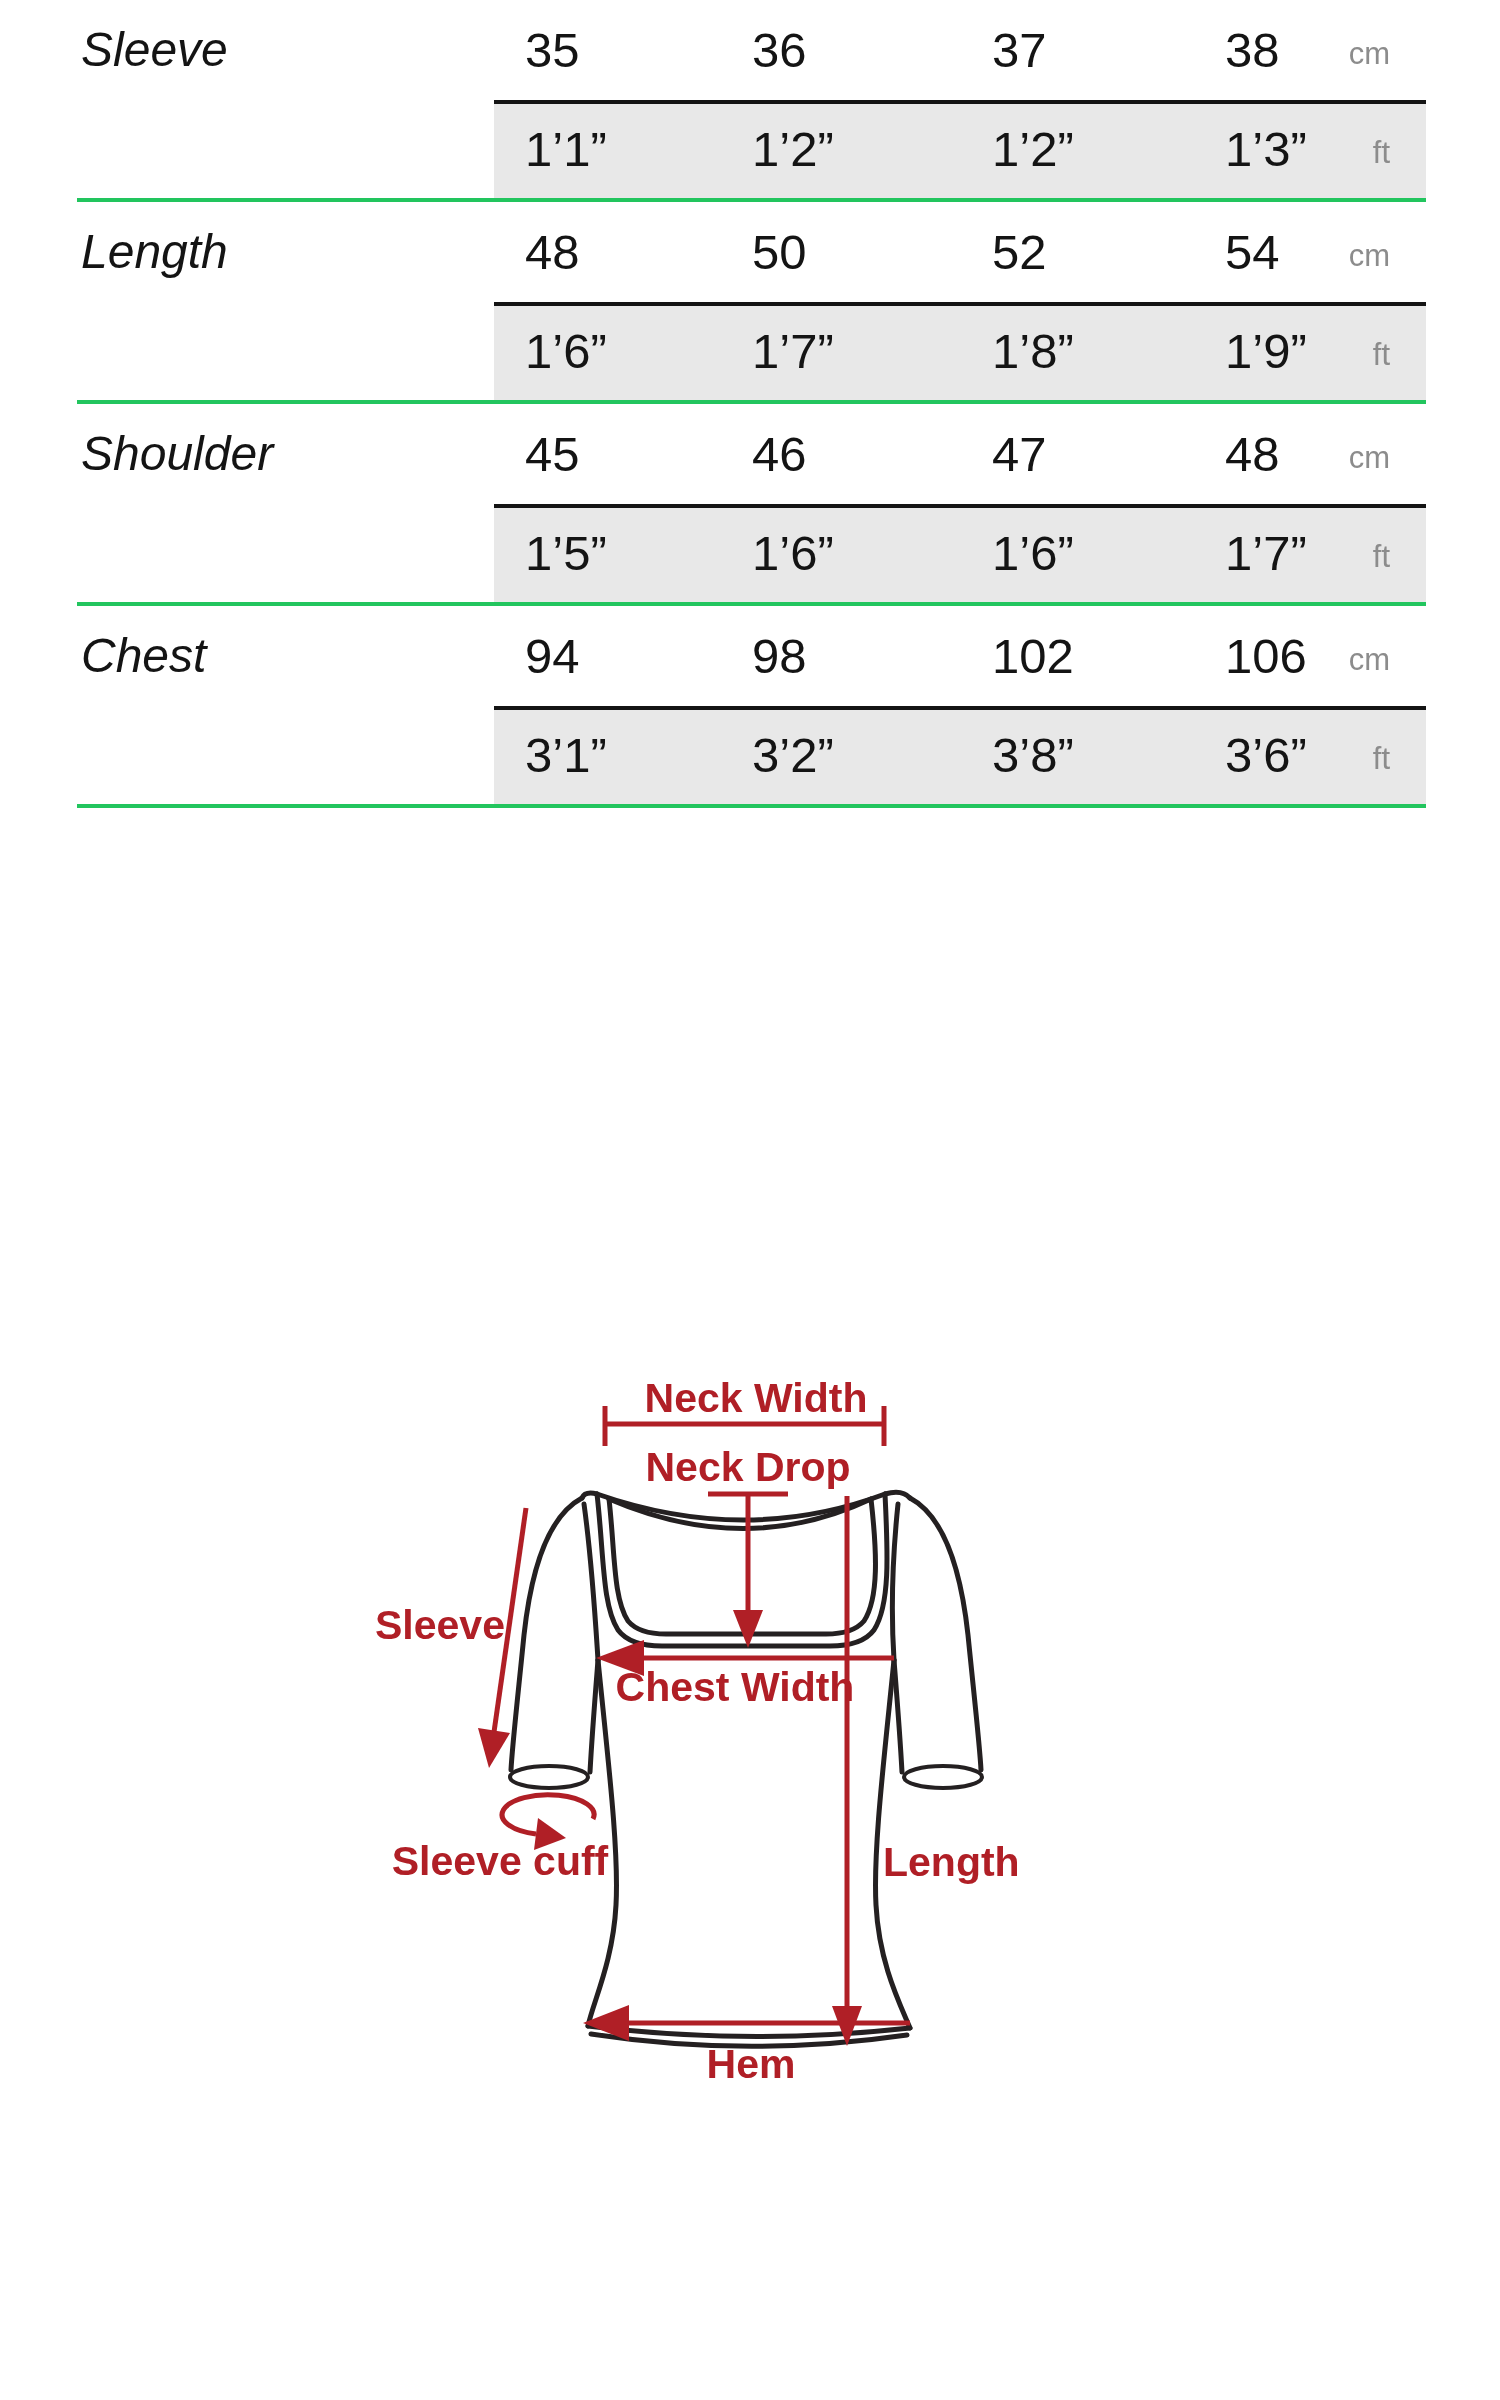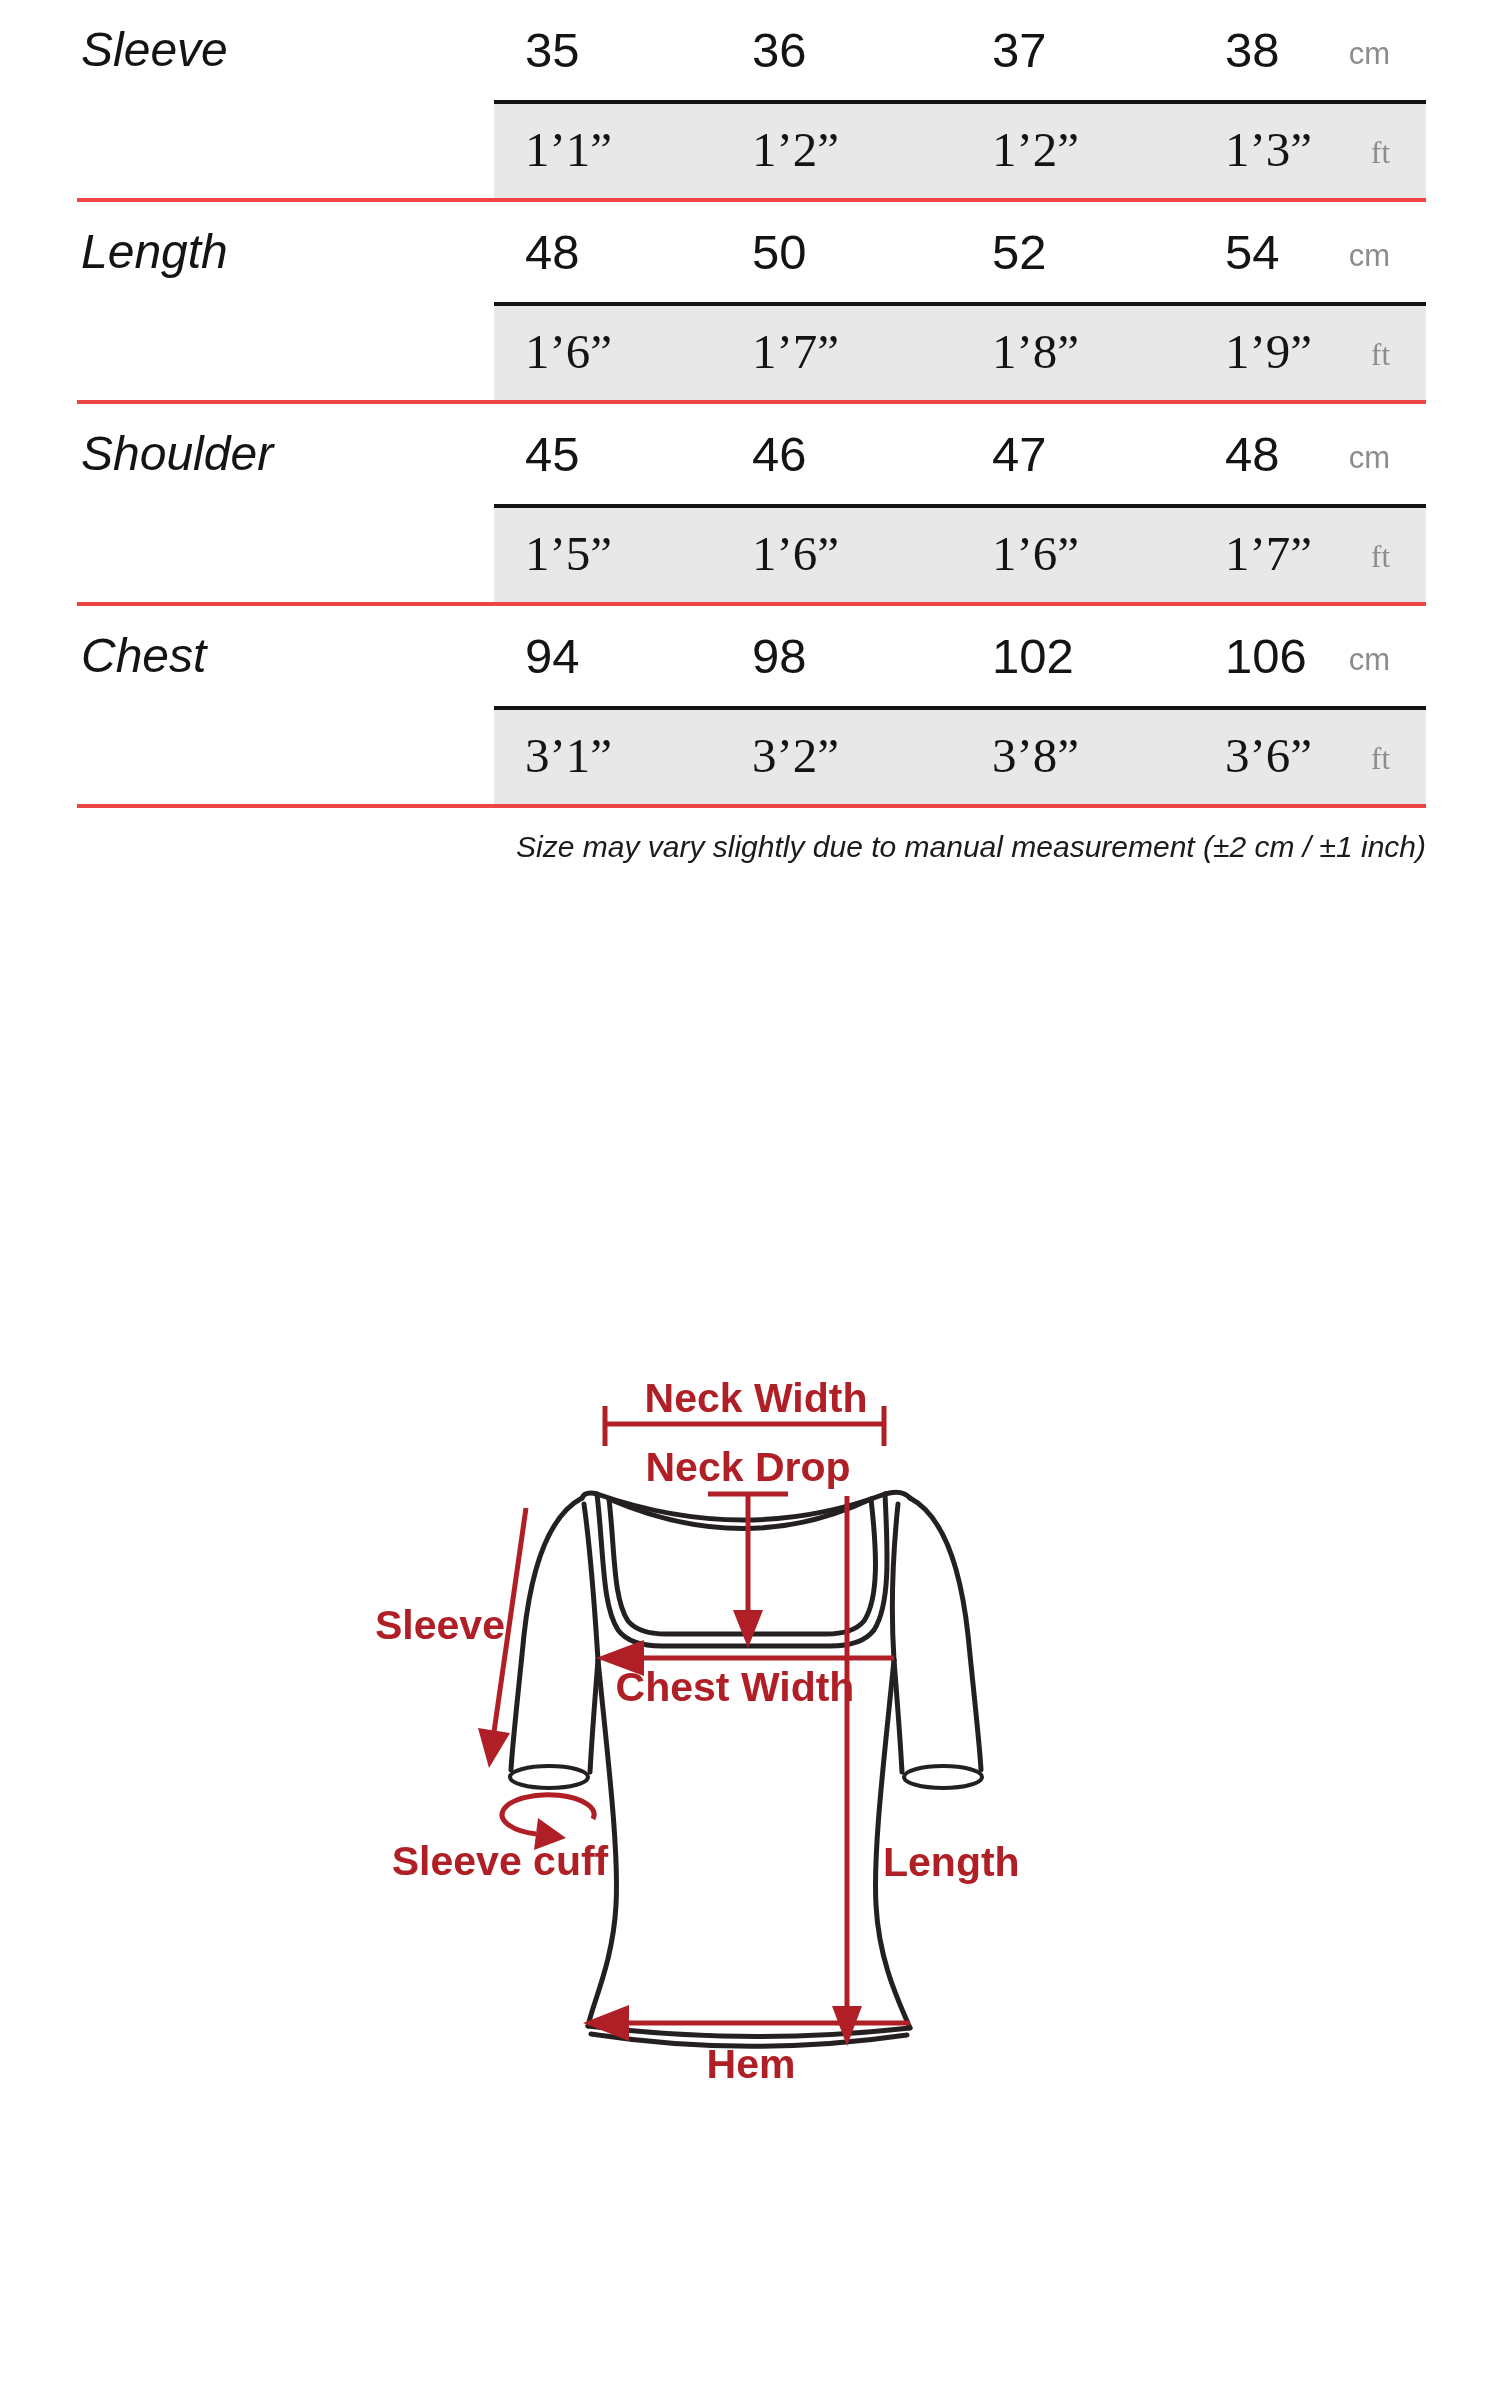--- a/index.html
+++ b/index.html
@@ -8,21 +8,21 @@
     font-family:"Liberation Sans", sans-serif;color:#141414;
     position:relative;overflow:hidden;
   }
   
   .size-table{position:relative;margin-left:77px;width:1349px;z-index:2;}
   .thead{position:relative;height:155px;border-bottom:3px solid #141414;}
   .colh{position:absolute;bottom:12px;font-size:54px;font-weight:bold;line-height:1;}
   .c1{left:448px;} .c2{left:675px;} .c3{left:915px;} .c4{left:1148px;}
   .trow{position:relative;}
   .cmrow{height:100px;}
-  .ftrow{height:98px;border-bottom:4px solid #ef4444;font-family:Liberation Serif, serif;}
+  .ftrow{height:98px;border-bottom:4px solid #22c55e;}
   .band{position:absolute;left:417px;right:0;top:0;bottom:0;background:#E8E8E8;
         border-top:4px solid #141414;box-sizing:border-box;}
   .rlabel{position:absolute;left:4px;top:50%;transform:translateY(-50%);
           font-style:italic;font-size:48px;line-height:1;}
   .val{position:absolute;top:50%;transform:translateY(-50%);font-size:49px;line-height:1;}
   .unit{position:absolute;right:36px;top:50%;transform:translateY(-38%);
         font-size:31px;line-height:1;color:#8C8C8C;}
   .note{margin-top:21px;text-align:right;font-style:italic;font-size:30px;line-height:36px;color:#1b1b1b;}
   
   .diagram{position:absolute;left:0;top:0;width:1500px;height:2400px;z-index:1;}
@@ -96,21 +96,20 @@
   </div>
   <div class="trow ftrow">
     <span class="band"></span>
     <span class="val c1">3’1”</span>
     <span class="val c2">3’2”</span>
     <span class="val c3">3’8”</span>
     <span class="val c4">3’6”</span>
     <span class="unit">ft</span>
   </div>
 
-  <div class="note">Size may vary slightly due to manual measurement (±2 cm / ±1 inch)</div>
 </div>
 
 <svg class="diagram" viewBox="0 0 1500 2400" xmlns="http://www.w3.org/2000/svg">
 
   <g stroke="#242021" stroke-width="5" fill="none" stroke-linecap="round" stroke-linejoin="round">
     <path d="M597,1494 Q746,1546 885,1494"></path>
     <path d="M609,1499 Q746,1558 871,1499"></path>
     <path d="M597,1494 C604,1555 602,1605 618,1630 Q630,1646 662,1646 L830,1646 Q862,1646 874,1630 C890,1605 888,1555 885,1494"></path>
     <path d="M609,1499 C615,1552 613,1598 628,1621 Q639,1634 666,1634 L826,1634 Q853,1634 864,1621 C879,1598 877,1552 871,1499"></path>
     <path d="M597,1494 Q585,1491 582,1498"></path>

